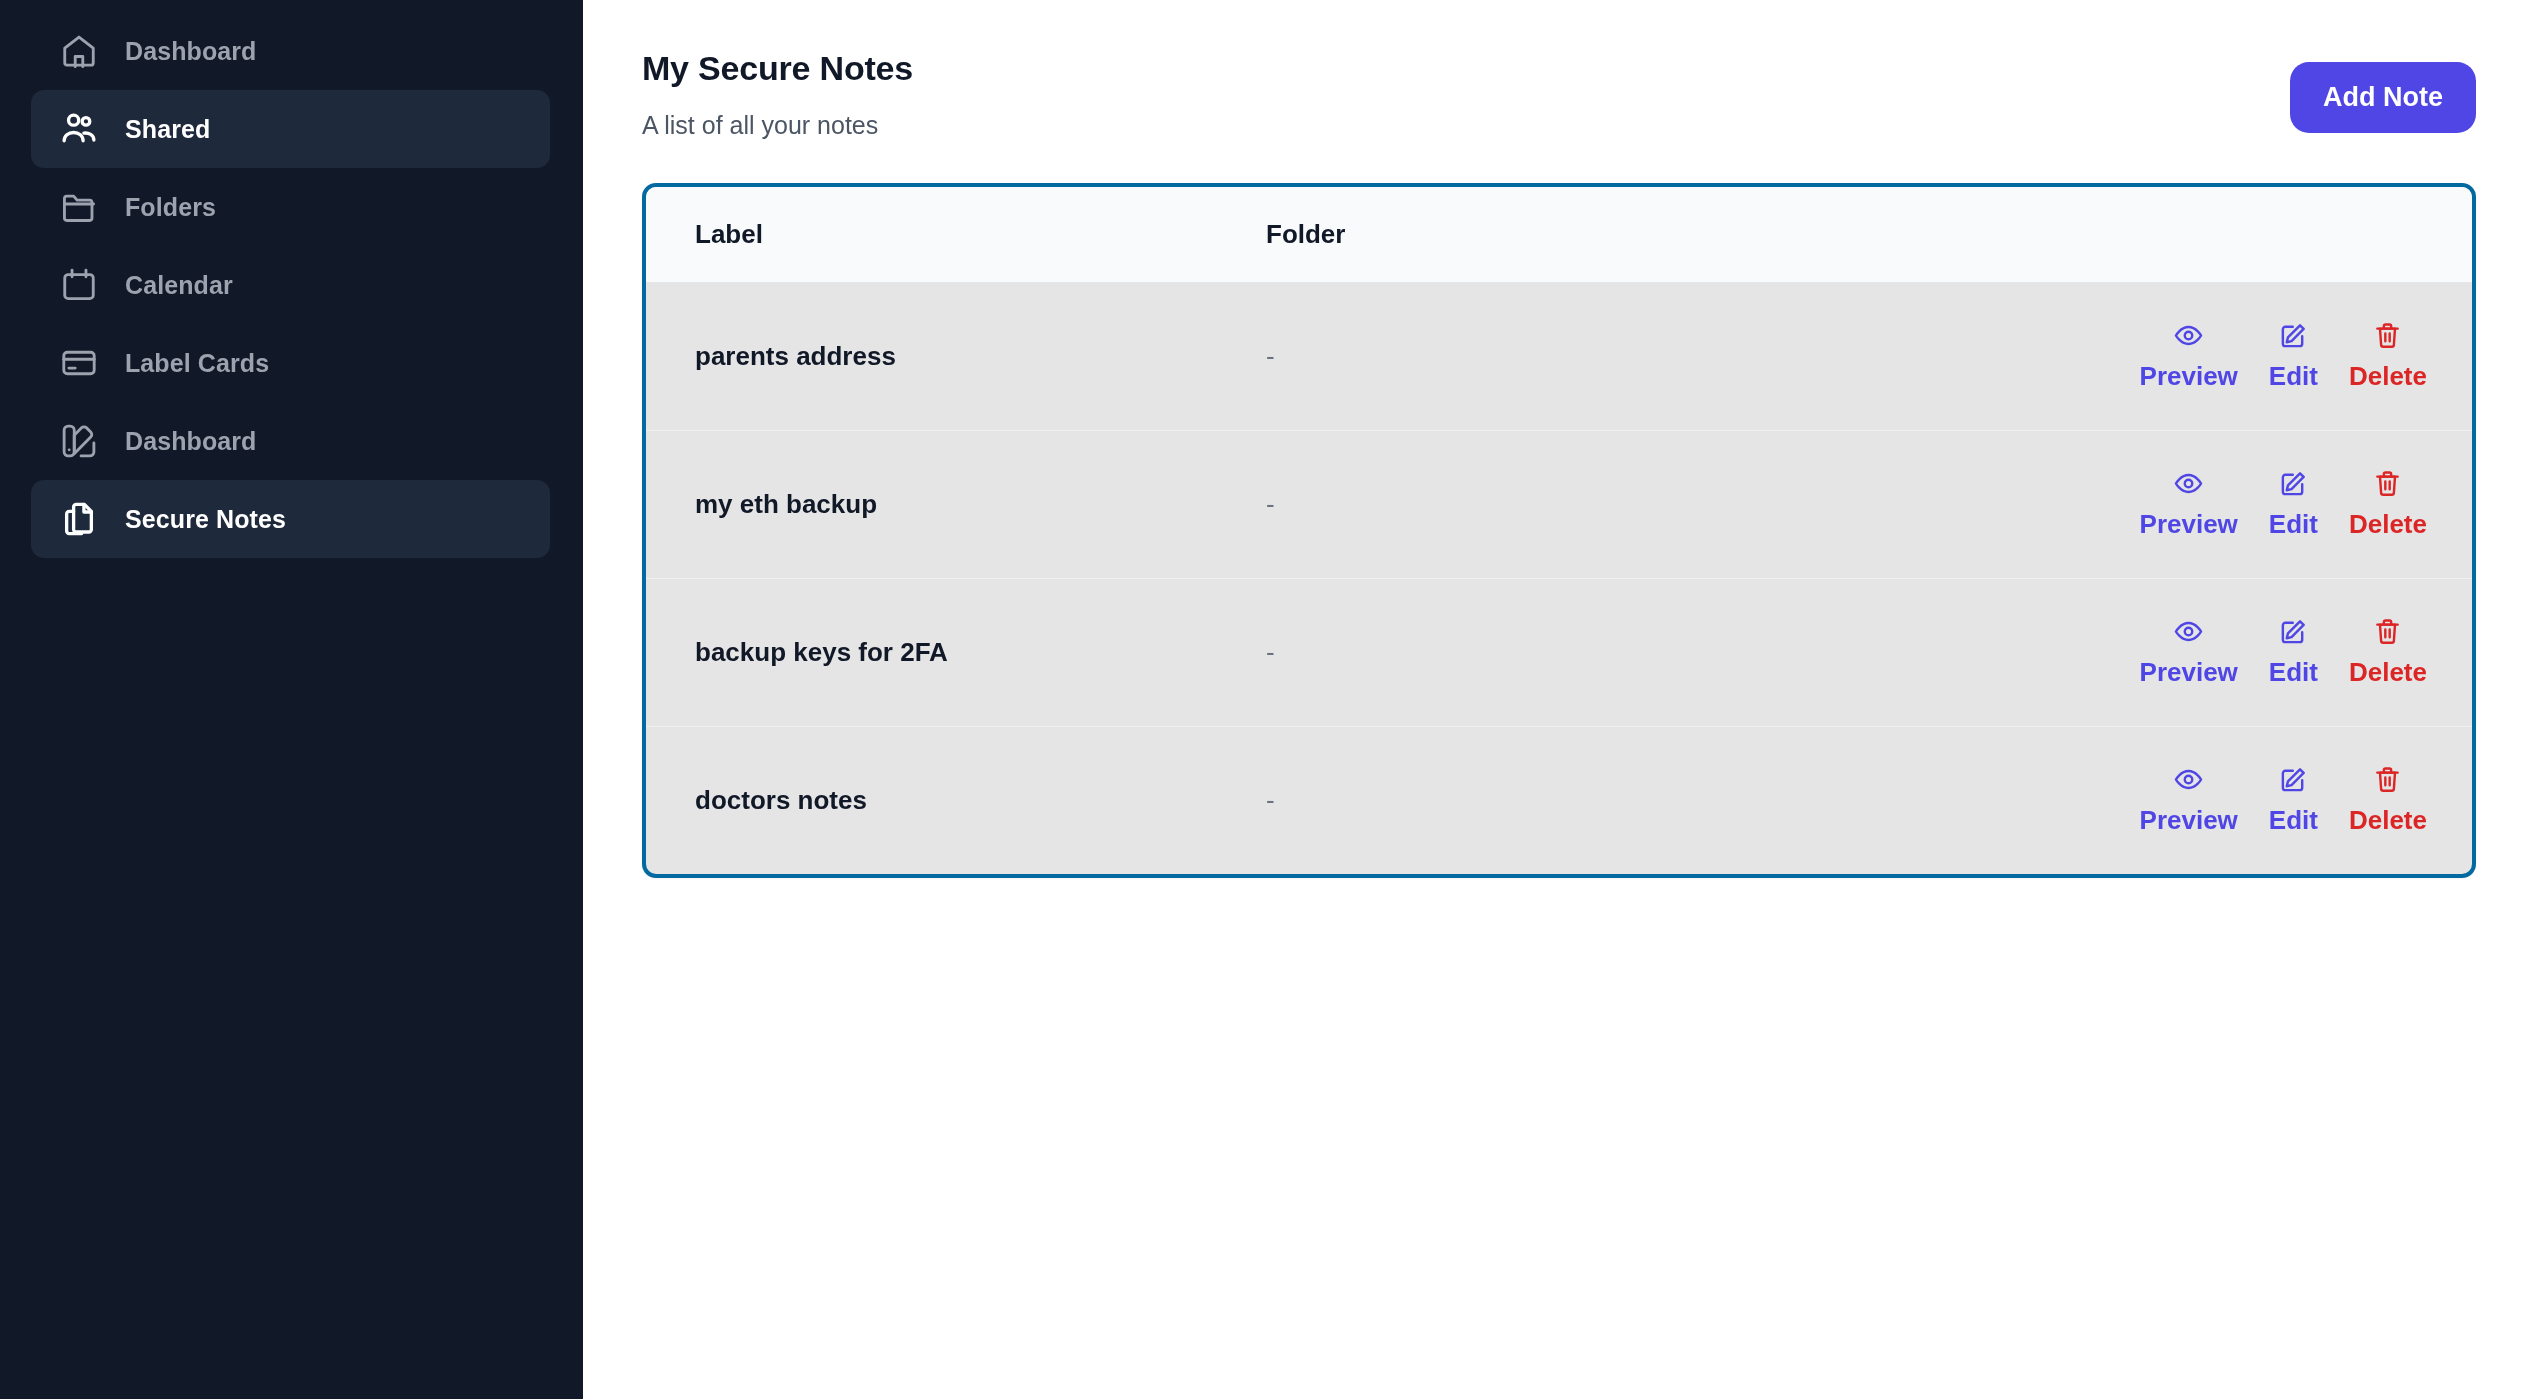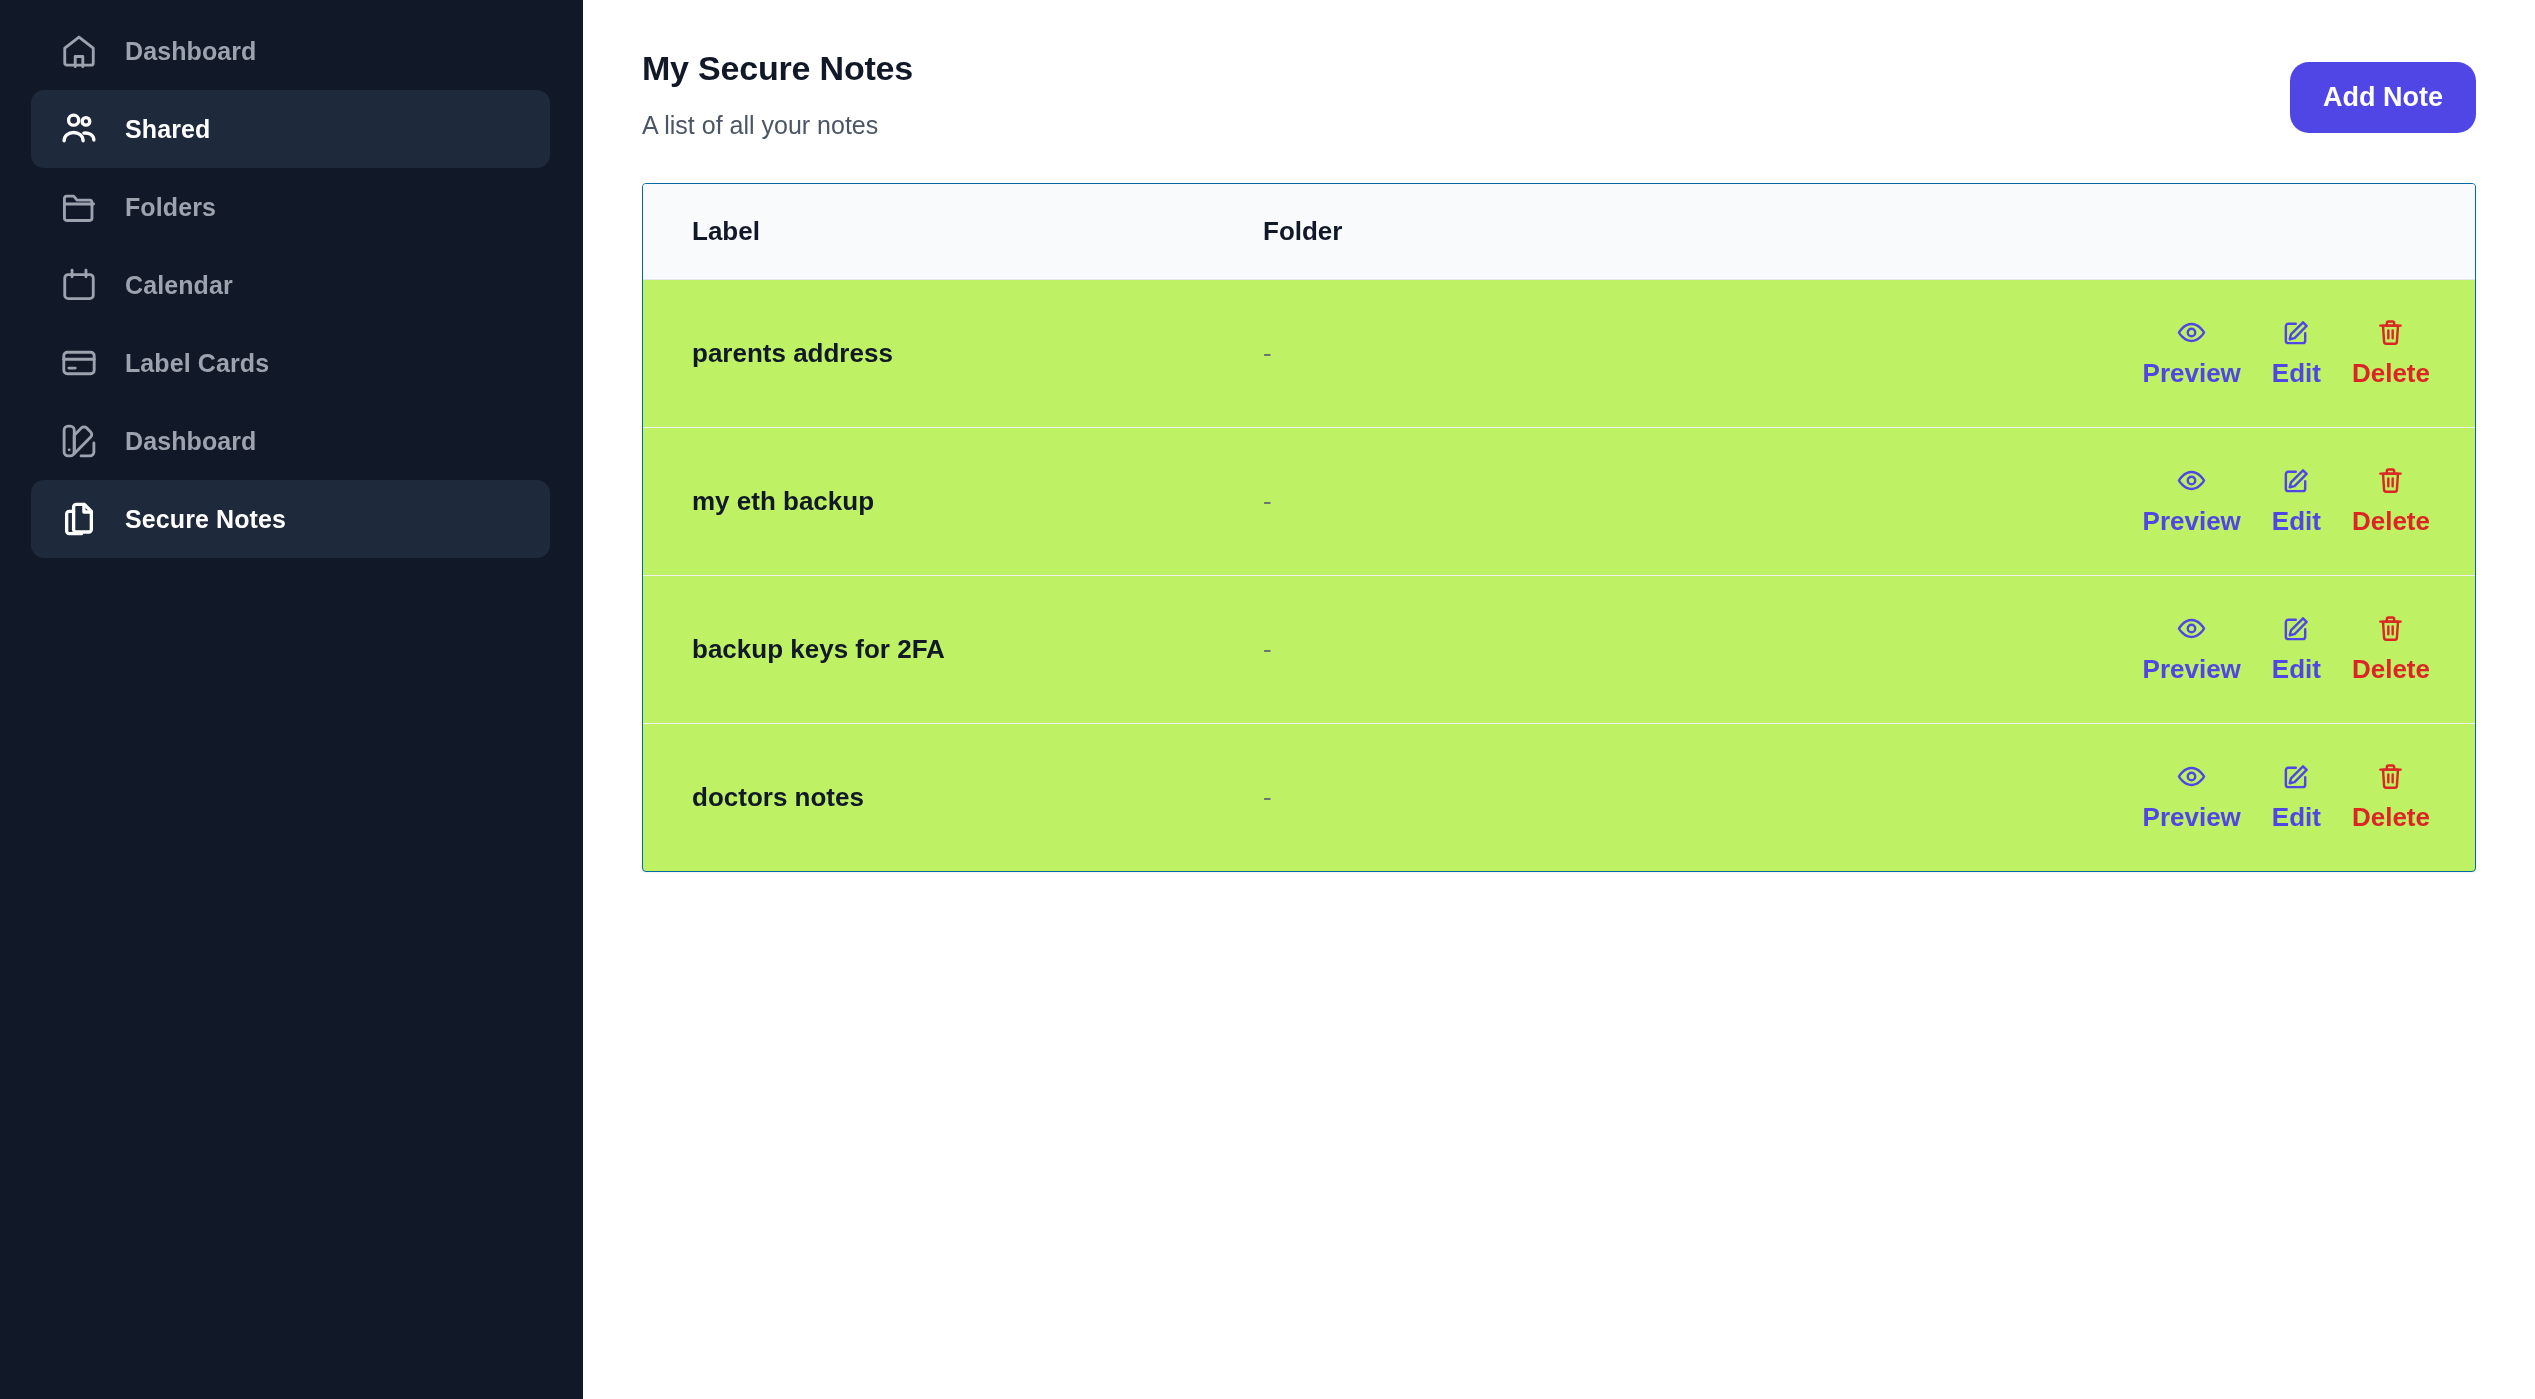--- a/index.html
+++ b/index.html
@@ -112,23 +112,23 @@
     font-weight: bold;
     padding: 20px 33px;
     cursor: pointer;
     margin-top: 14px;
     white-space: nowrap;
   }
 
   
   #table-card {
     margin: 42px 59px 0 59px;
-    background: #bef264;
-    border: 1px solid #0369a1;
-    border-radius: 4px;
+    background: #e5e5e5;
+    border: 4px solid #0369a1;
+    border-radius: 14px;
     overflow: hidden;
     box-shadow: 0 1px 2px rgba(16,24,40,0.05);
   }
 
   table { width: 100%; border-collapse: collapse; table-layout: fixed; }
 
   thead tr { background: #f8fafc; }
 
   th {
     text-align: left;

